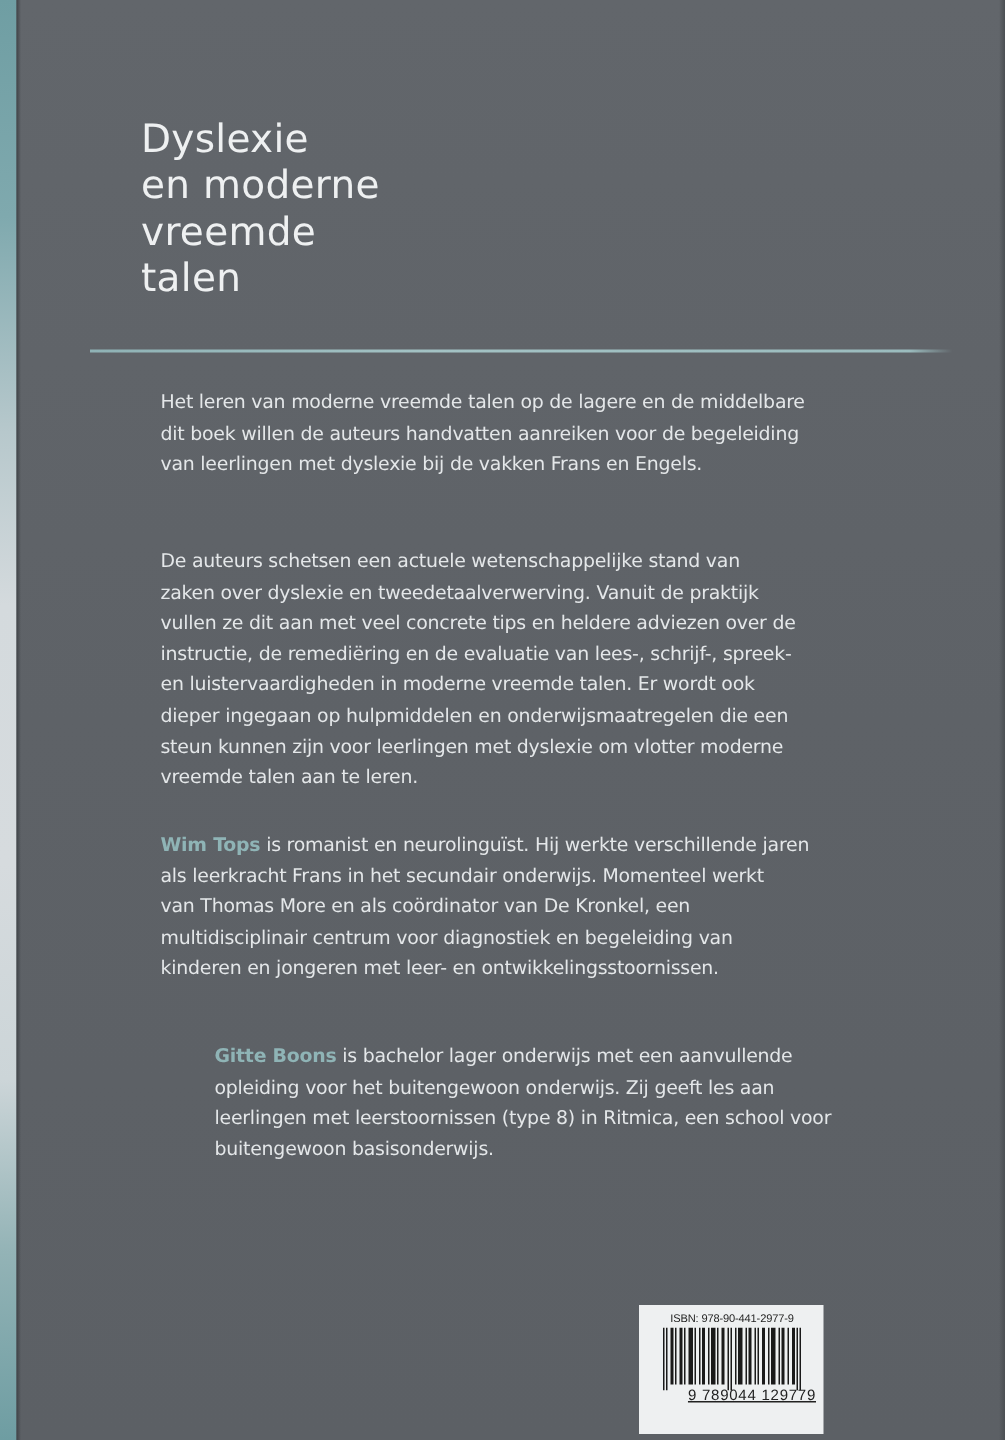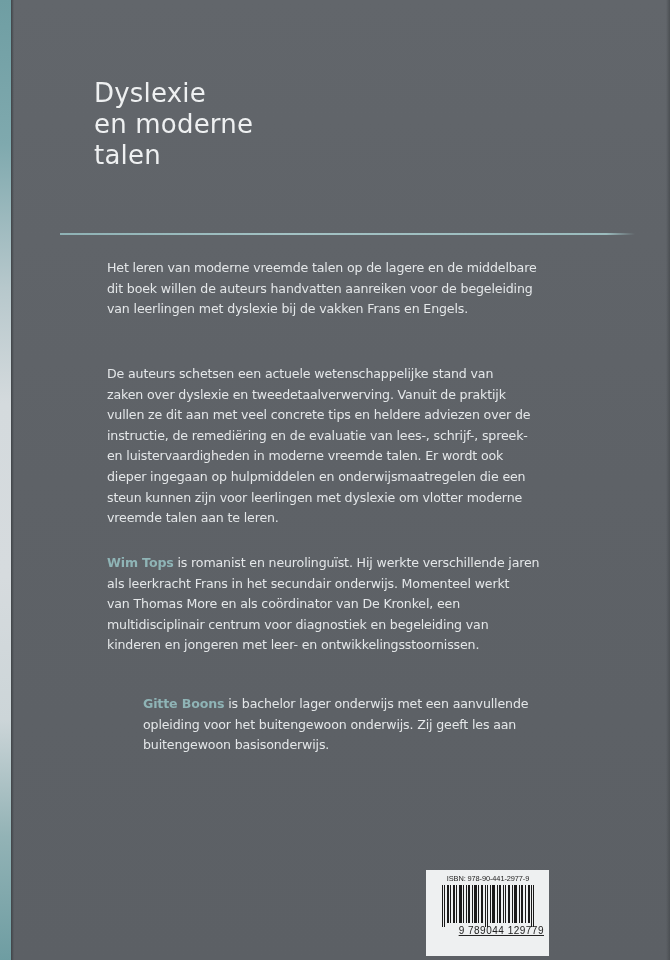--- a/index.html
+++ b/index.html
@@ -133,20 +133,21 @@
 <body>
 
 <div class="cover">
   <div class="spine-strip"></div>
   <div class="spine-shadow"></div>
   <div class="right-edge"></div>
 
   <h1 class="title">
     <span>Dyslexie</span>
     <span>en moderne</span>
+    <span>vreemde</span>
     <span>talen</span>
   </h1>
 
   <div class="divider"></div>
 
   <p class="body-text p1">
     <span class="line">Het leren van moderne vreemde talen op de lagere en de middelbare</span>
     <span class="line">dit boek willen de auteurs handvatten aanreiken voor de begeleiding</span>
     <span class="line">van leerlingen met dyslexie bij de vakken Frans en Engels.</span>
   </p>
@@ -166,20 +167,21 @@
     <span class="line"><span class="author-name">Wim Tops</span><span> is romanist en neurolinguïst. Hij werkte verschillende jaren</span></span>
     <span class="line">als leerkracht Frans in het secundair onderwijs. Momenteel werkt</span>
     <span class="line">van Thomas More en als coördinator van De Kronkel, een</span>
     <span class="line">multidisciplinair centrum voor diagnostiek en begeleiding van</span>
     <span class="line">kinderen en jongeren met leer- en ontwikkelingsstoornissen.</span>
   </p>
 
   <p class="body-text p4">
     <span class="line"><span class="author-name">Gitte Boons</span><span> is bachelor lager onderwijs met een aanvullende</span></span>
     <span class="line">opleiding voor het buitengewoon onderwijs. Zij geeft les aan</span>
+    <span class="line">leerlingen met leerstoornissen (type 8)  in Ritmica, een school voor</span>
     <span class="line">buitengewoon basisonderwijs.</span>
   </p>
 
   <div class="barcode-box">
     <div class="isbn-label">ISBN: 978-90-441-2977-9</div>
     <svg class="bars" viewBox="0 0 92 42" preserveAspectRatio="none">
       <g fill="#1a1a1a">
         <rect x="0" y="0" width="1" height="42"></rect>
         <rect x="2" y="0" width="1" height="42"></rect>
         <rect x="5" y="0" width="2" height="38"></rect>

